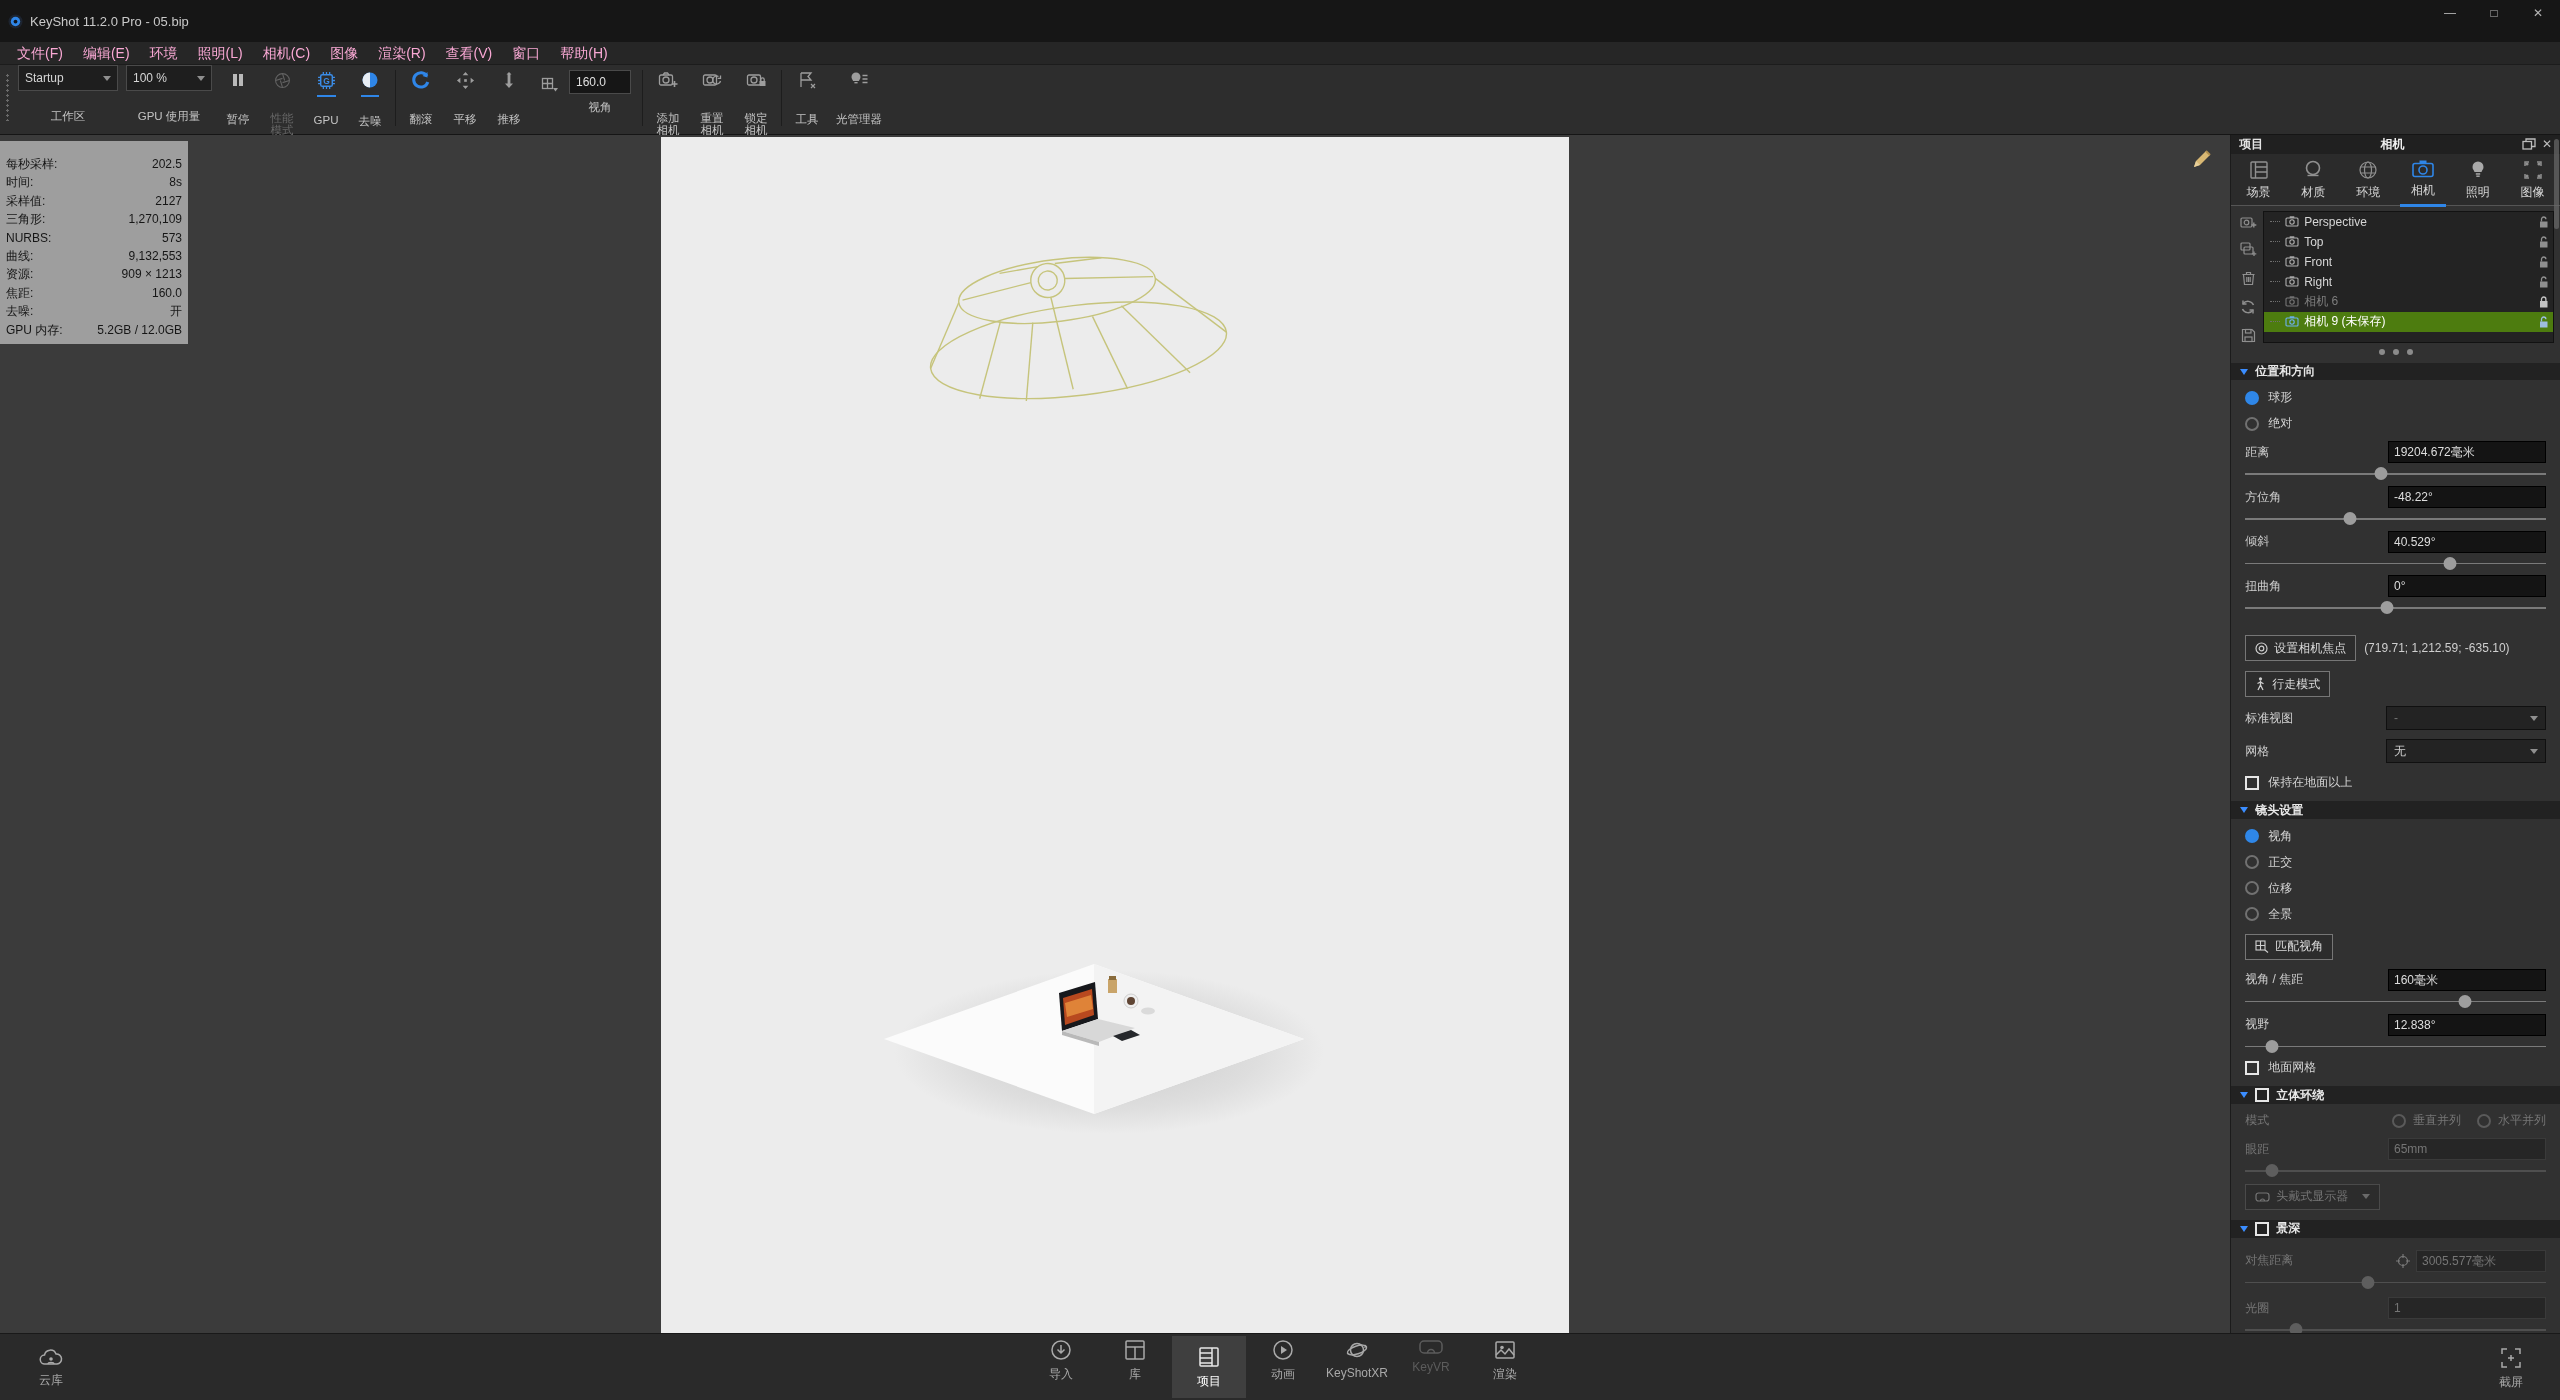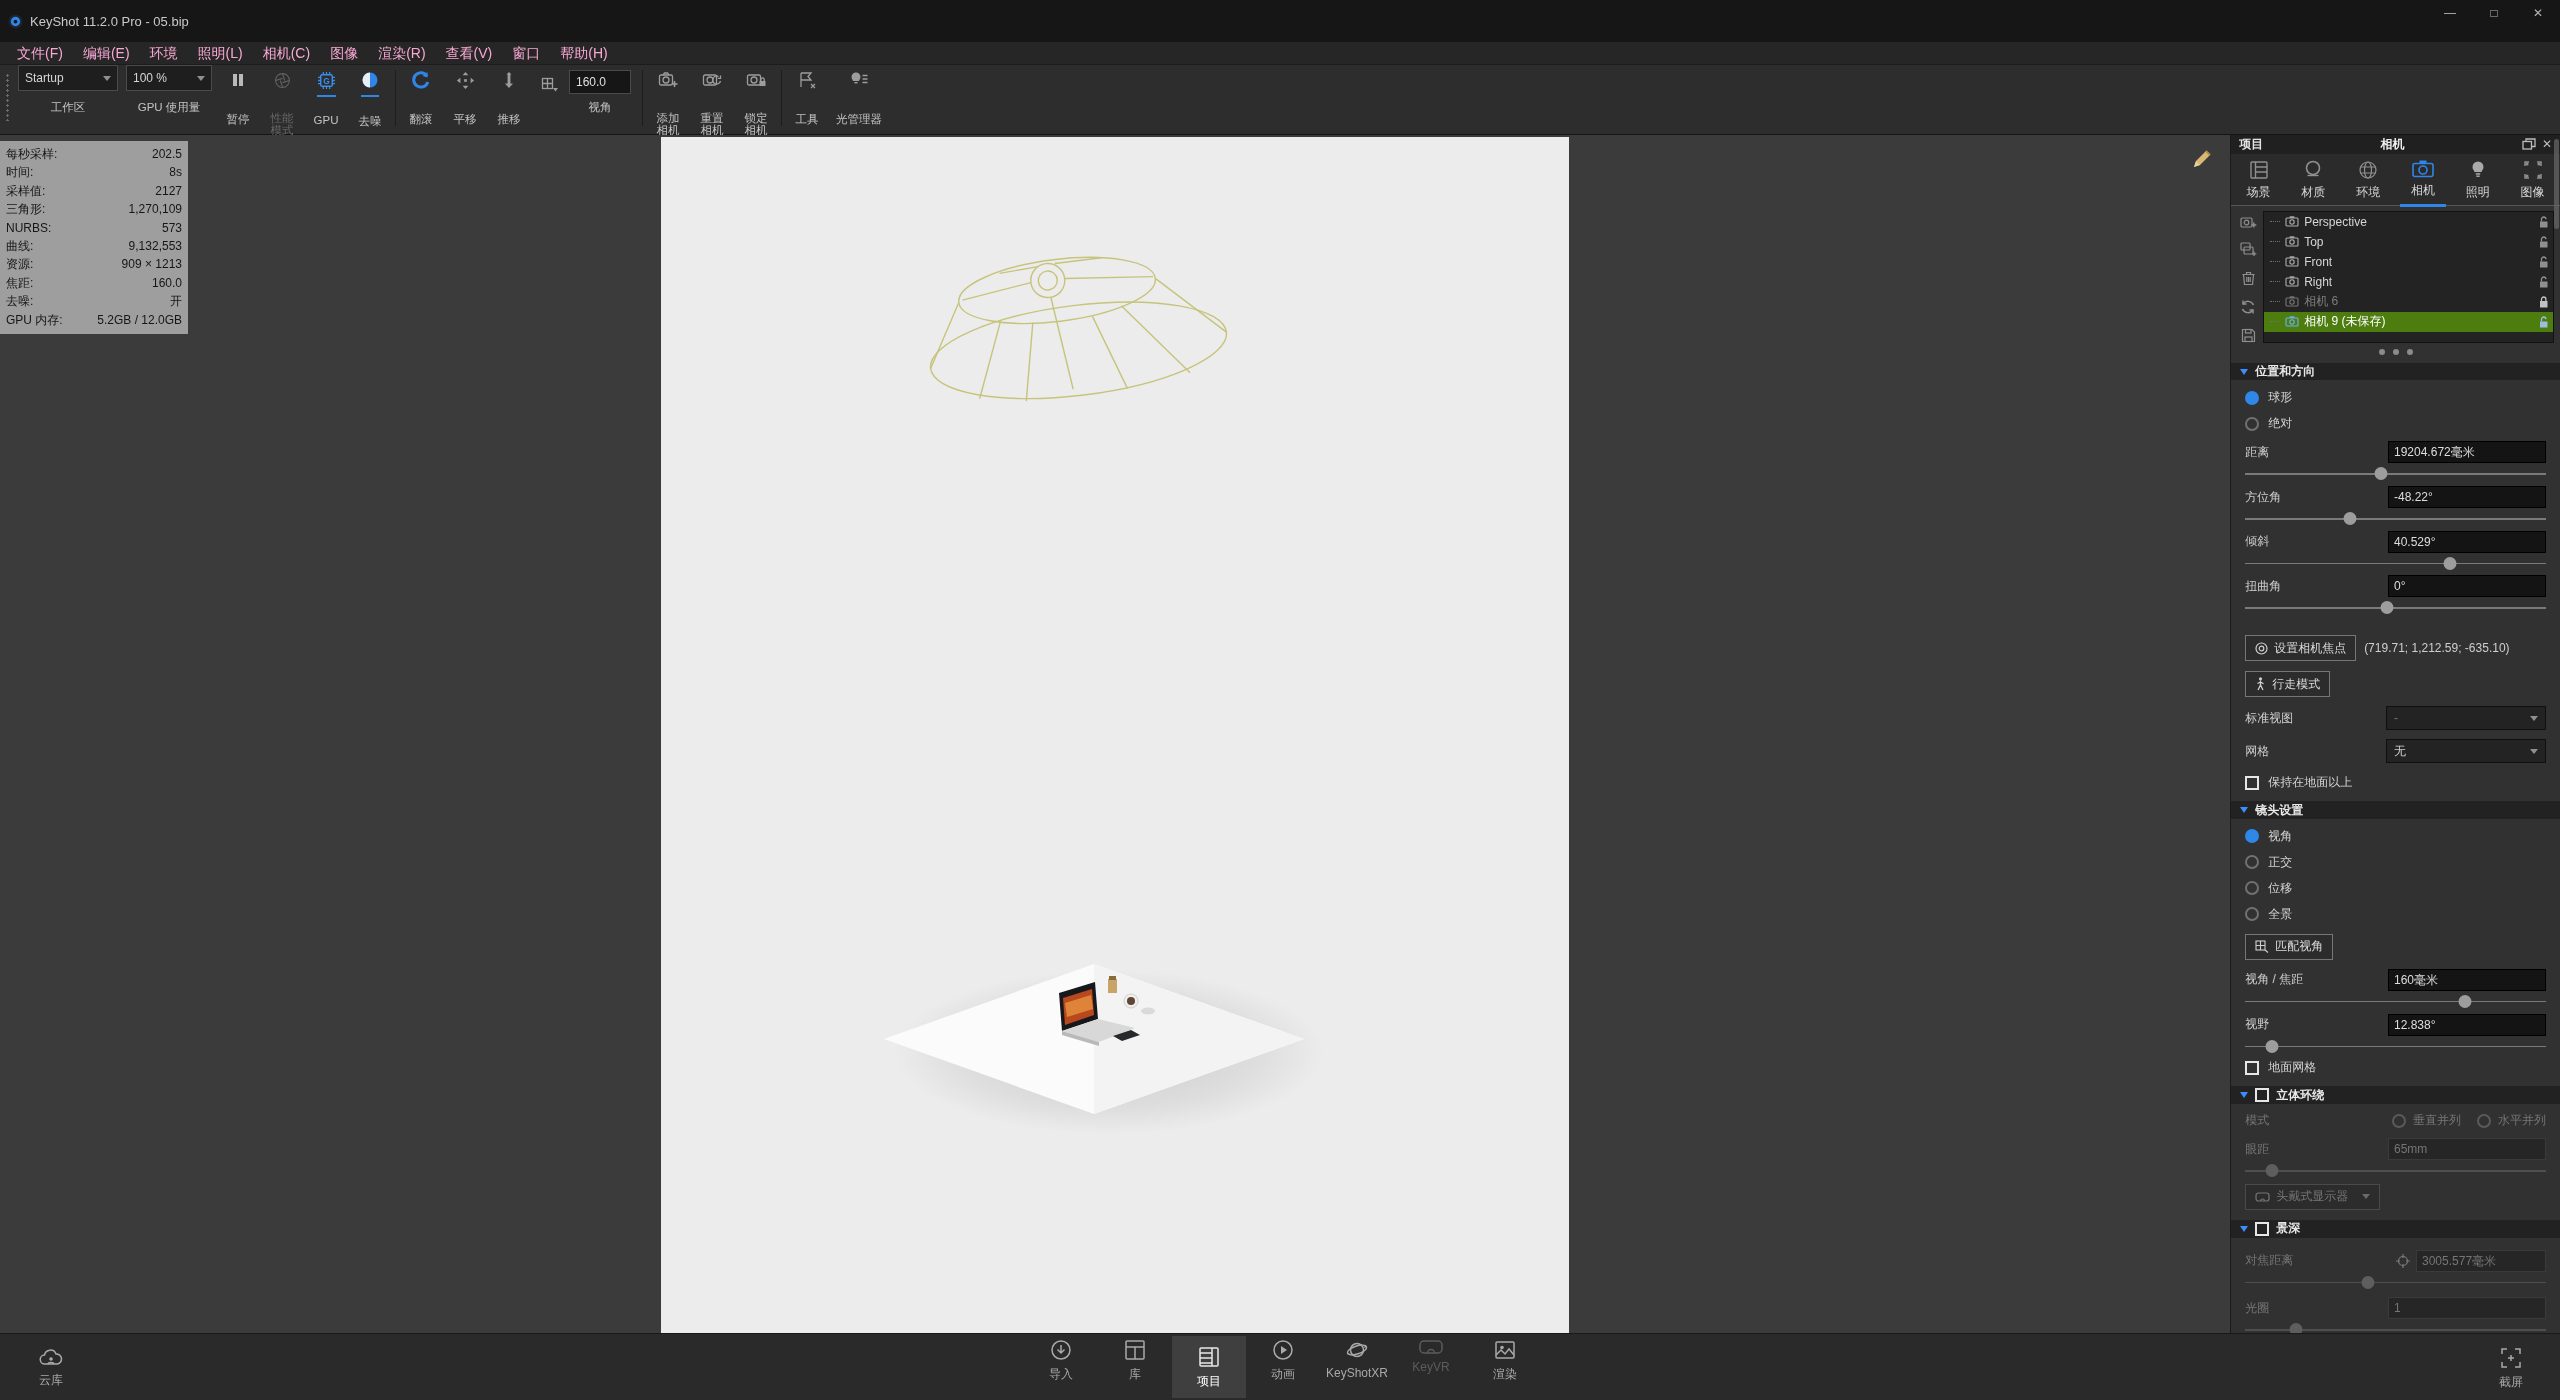--- a/index.html
+++ b/index.html
@@ -19,28 +19,28 @@
   .tgroup{display:flex;align-items:flex-start;padding:5px 4px 0 4px;}
   .tsep{width:1px;height:56px;background:#1d1d1d;margin:5px 3px 0 3px;}
   .tbtn{display:flex;flex-direction:column;align-items:center;width:44px;}
   .tbtn .ic{height:30px;display:flex;align-items:center;justify-content:center;}
   .tbtn .lbl{font-size:11.5px;color:#c3c3c3;margin-top:17px;text-align:center;}
   .tbtn .lbl.two{white-space:pre-line;line-height:12px;}
   .tbtn.on .ic{border-bottom:2px solid #2f86e8;}
   .tbtn.dis .lbl{color:#676767;}
   .combo{display:flex;flex-direction:column;align-items:center;margin:0 4px;}
   .combo .box{background:#1e1e1e;border:1px solid #4a4a4a;height:24px;display:flex;align-items:center;justify-content:space-between;color:#d6d6d6;font-size:12px;padding:0 6px;}
-  .combo .lbl{font-size:11.5px;color:#c3c3c3;margin-top:9px;}
+  .combo .lbl{font-size:11.5px;color:#c3c3c3;margin-top:18px;}
   .caret{width:0;height:0;border-left:4px solid transparent;border-right:4px solid transparent;border-top:5px solid #8f8f8f;margin-left:8px;}
   .numfield{background:#161616;border:1px solid #4a4a4a;height:22px;color:#e0e0e0;font-size:12px;display:flex;align-items:center;padding:0 6px;}
   
   .main{flex:1;display:flex;min-height:0;}
   .viewport-area{width:2231px;position:relative;background:#3b3b3b;overflow:hidden;}
   .canvas{position:absolute;left:661px;top:2px;width:908px;height:1212px;background:#ececec;}
-  .hud{position:absolute;left:0;top:6px;width:176px;background:#9e9e9e;padding:4px 6px 5px 6px;font-size:12px;color:#161616;}
+  .hud{position:absolute;left:0;top:6px;width:176px;background:#9e9e9e;padding:14px 6px 5px 6px;font-size:12px;color:#161616;}
   .hud .hrow{display:flex;justify-content:space-between;line-height:18.4px;}
   .vp-tool{position:absolute;right:16px;top:12px;width:24px;height:24px;}
   
   .panel{width:329px;background:#313131;border-left:1px solid #1b1b1b;display:flex;flex-direction:column;font-size:12px;color:#d4d4d4;position:relative;}
   .p-scroll{position:absolute;right:1px;top:4px;width:5px;height:90px;background:#6a6a6a;border-radius:3px;opacity:.7;}
   .p-head{height:25px;background:#202020;display:flex;align-items:center;padding:0 8px;gap:6px;}
   .p-head .left{font-weight:bold;color:#e3e3e3;}
   .p-head .ttl{flex:1;text-align:center;font-weight:bold;color:#f0f0f0;}
   .p-tabs{display:flex;background:#2b2b2b;border-bottom:1px solid #555;padding-top:5px;}
   .ptab{flex:1;display:flex;flex-direction:column;align-items:center;gap:3px;padding-bottom:4px;position:relative;}

